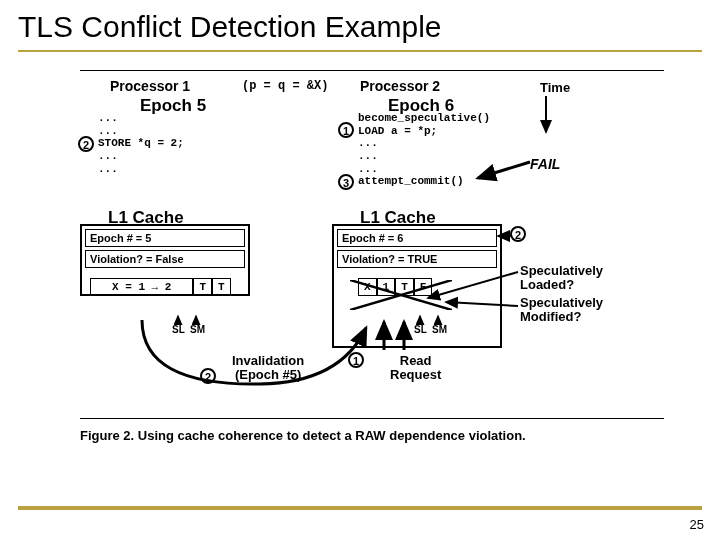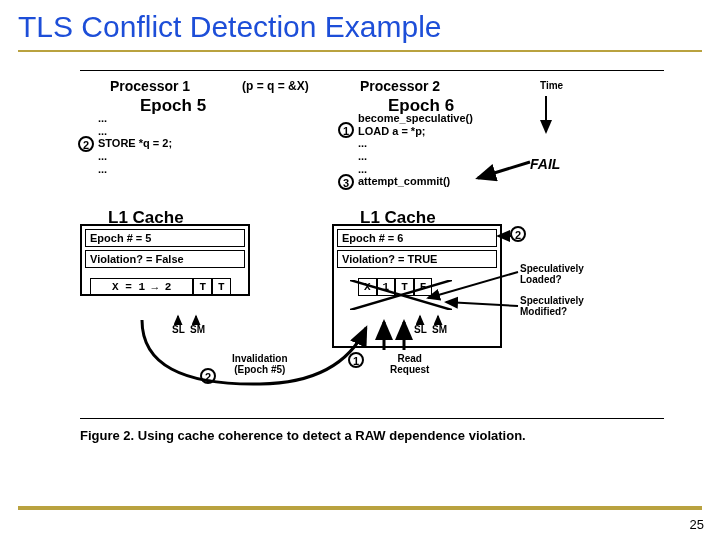--- a/index.html
+++ b/index.html
@@ -4,21 +4,21 @@
 <style>
   * { box-sizing: border-box; margin: 0; padding: 0; }
   body {
     width: 720px; height: 540px;
     font-family: Arial, Helvetica, sans-serif;
     background: #fff;
     position: relative;
     overflow: hidden;
   }
   .title {
-    color: #1d4ed8;
+    color: #000000;
     font-size: 30px;
     font-weight: normal;
     padding: 10px 18px 6px 18px;
   }
   .rule-top {
     border-bottom: 2px solid #b9a23f;
     margin: 0 18px 0 18px;
   }
   .figure-area {
     position: relative;
@@ -34,28 +34,28 @@
     position: absolute;
     font-weight: bold;
     font-size: 14px;
   }
   .sub {
     position: absolute;
     font-weight: bold;
     font-size: 17px;
   }
   .mono {
-    font-family: Liberation Sans, sans-serif;
+    font-family: Liberation Mono, monospace;
     font-weight: bold;
     font-size: 11px;
     position: absolute;
     white-space: pre;
     line-height: 1.15;
   }
-  .small { font-size: 10px; font-weight: bold; font-family: Arial; }
+  .small { font-size: 13px; font-weight: bold; font-family: Arial; }
   .tiny { font-size: 10px; font-weight: bold; }
   
   .cache {
     position: absolute;
     border: 2px solid #000;
     background: #fff;
     padding: 0;
   }
   .cache-row {
     border: 1px solid #000;

